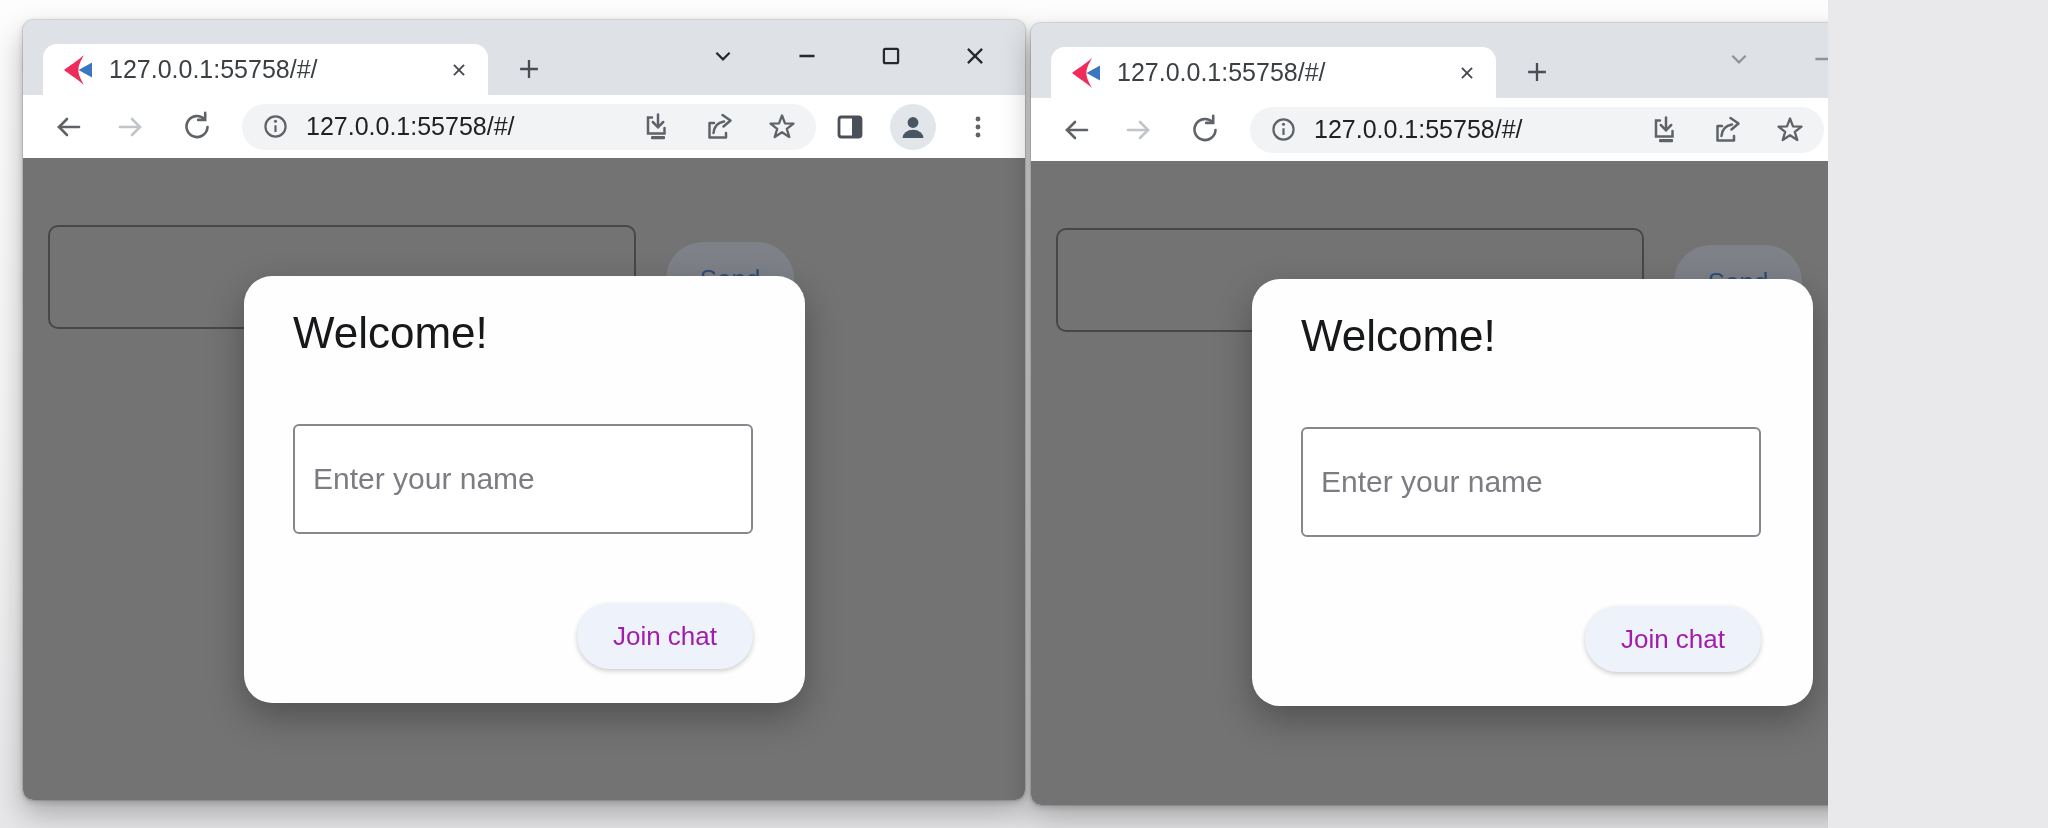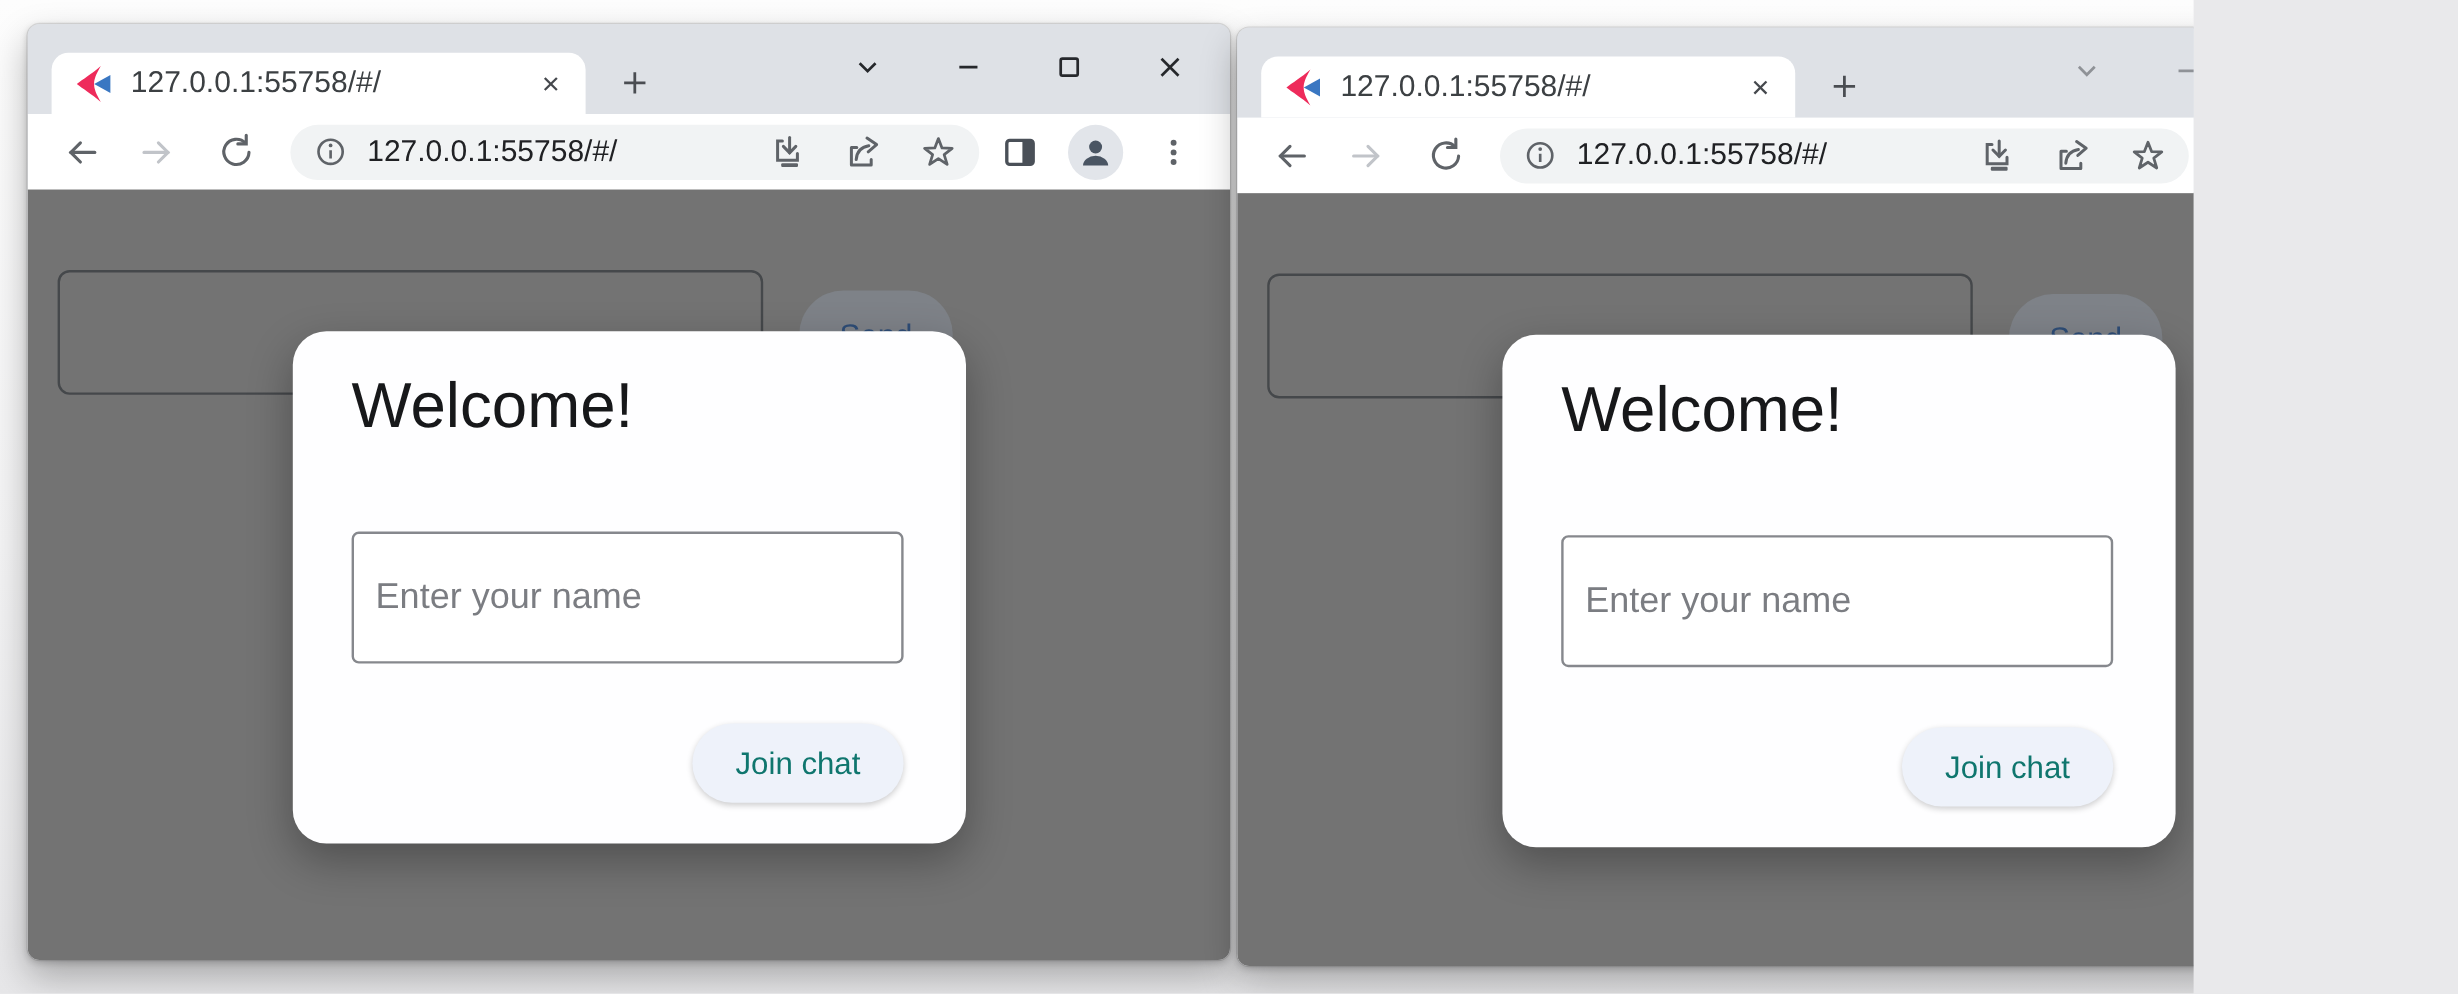--- a/index.html
+++ b/index.html
@@ -77,30 +77,30 @@
   .send-btn{
     position:absolute;left:643px;top:84px;width:128px;height:74px;border-radius:37px;
     background:#7e8288;color:#2e4d77;font-size:26px;font-weight:500;
     display:flex;align-items:center;justify-content:center;z-index:3;
   }
   .overlay{position:absolute;inset:0;background:rgba(0,0,0,0.55);z-index:2;}
   .dialog{
     position:absolute;left:221px;top:118px;width:561px;height:427px;border-radius:28px;
     background:#fefeff;z-index:4;box-shadow:0 14px 36px rgba(0,0,0,0.30);
   }
-  .dlg-title{position:absolute;left:49px;top:32px;font-size:53px;color:#17181a;}
+  .dlg-title{position:absolute;left:49px;top:32px;font-size:44px;color:#17181a;}
   .dlg-input{
-    position:absolute;left:49px;top:167px;width:460px;height:110px;box-sizing:border-box;
+    position:absolute;left:49px;top:148px;width:460px;height:110px;box-sizing:border-box;
     border:2px solid #86888d;border-radius:6px;background:#fff;outline:none;
     font-family:inherit;font-size:30px;color:#202124;padding:0 18px;
   }
   .dlg-input::placeholder{color:#7b7d82;opacity:1;}
   .join-btn{
     position:absolute;right:52px;top:327px;height:66px;padding:0 36px;border-radius:33px;
-    background:#eef2fa;color:#0f766e;font-size:26px;font-weight:500;
+    background:#eef2fa;color:#a21caf;font-size:26px;font-weight:500;
     display:flex;align-items:center;justify-content:center;
     box-shadow:0 2px 5px rgba(0,0,0,0.20);
   }
 
   .icon-svg{display:block;}
 </style>
 </head>
 <body>
 
 <div class="stage" id="desktop">

